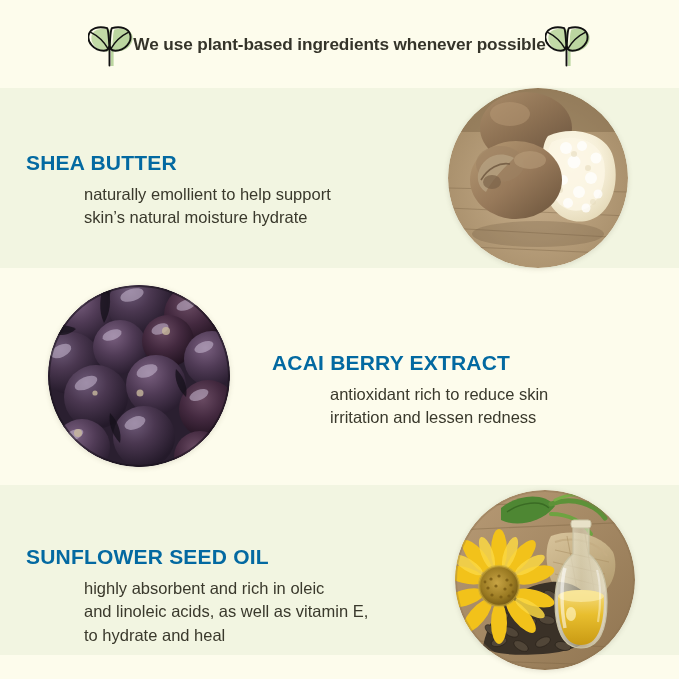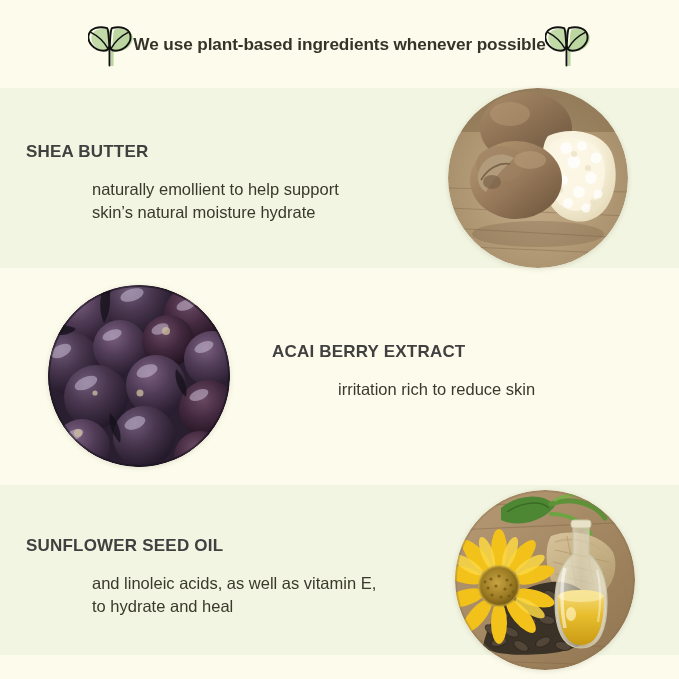--- a/index.html
+++ b/index.html
@@ -25,26 +25,26 @@
   .header-title{
     font-size:17.2px;font-weight:bold;color:#35342A;
     letter-spacing:-0.1px;white-space:nowrap;
     font-family:"Liberation Sans", sans-serif;
   }
   .leaf-icon{width:46px;height:48px;display:block;flex:none;}
   .leaf-icon.right{margin-left:-2px;}
   .leaf-icon.left{margin-right:-2px;}
   .text-block{position:absolute;}
   .ing-title{
-    font-size:17px;font-weight:bold;color:#404040;
-    letter-spacing:0.2px;margin:0 0 4px 0;white-space:nowrap;
+    font-size:21px;font-weight:bold;color:#0369a1;
+    letter-spacing:0.2px;margin:9px 0 4px 0;white-space:nowrap;
   }
   .ing-desc{
     font-size:16.5px;font-weight:normal;color:#3A392C;
-    line-height:1.42;margin:16px;padding-left:50px;
+    line-height:1.42;margin:8px;padding-left:50px;
   }
   .ing-desc .ln{display:block;white-space:nowrap;}
 
   
   .photo{
     position:absolute;border-radius:50%;overflow:hidden;
     box-shadow:0 1px 5px rgba(90,85,60,0.17);
   }
   .photo svg{display:block;}
 </style>
@@ -251,27 +251,29 @@
           <path d="M62 128 C70 136 74 148 72 158 C64 150 60 138 62 128 Z"></path>
         </g>
         <circle cx="91" cy="91" r="90" fill="none" stroke="#19121D" stroke-width="2" opacity="0.6"></circle>
       </g>
     </svg>
   </div>
 
   <div class="text-block" style="left:272px;top:342px;width:400px;">
     <div class="ing-title">ACAI BERRY EXTRACT</div>
     <div class="ing-desc">
-      <span class="ln">irritation rich to reduce skin</span>
+      <span class="ln">antioxidant rich to reduce skin</span>
+      <span class="ln">irritation and lessen redness</span>
     </div>
   </div>
 
   <div class="text-block" style="left:26px;top:536px;width:430px;">
     <div class="ing-title">SUNFLOWER SEED OIL</div>
     <div class="ing-desc">
+      <span class="ln">highly absorbent and rich in oleic</span>
       <span class="ln">and linoleic acids, as well as vitamin E,</span>
       <span class="ln">to hydrate and heal</span>
     </div>
   </div>
 
   <div class="photo" style="left:455px;top:490px;width:180px;height:180px;">
     <svg width="180" height="180" viewBox="0 0 180 180" aria-hidden="true">
       <defs>
         <linearGradient id="sfWood" x1="0%" y1="0%" x2="100%" y2="100%">
           <stop offset="0%" stop-color="#B89B76"></stop>

